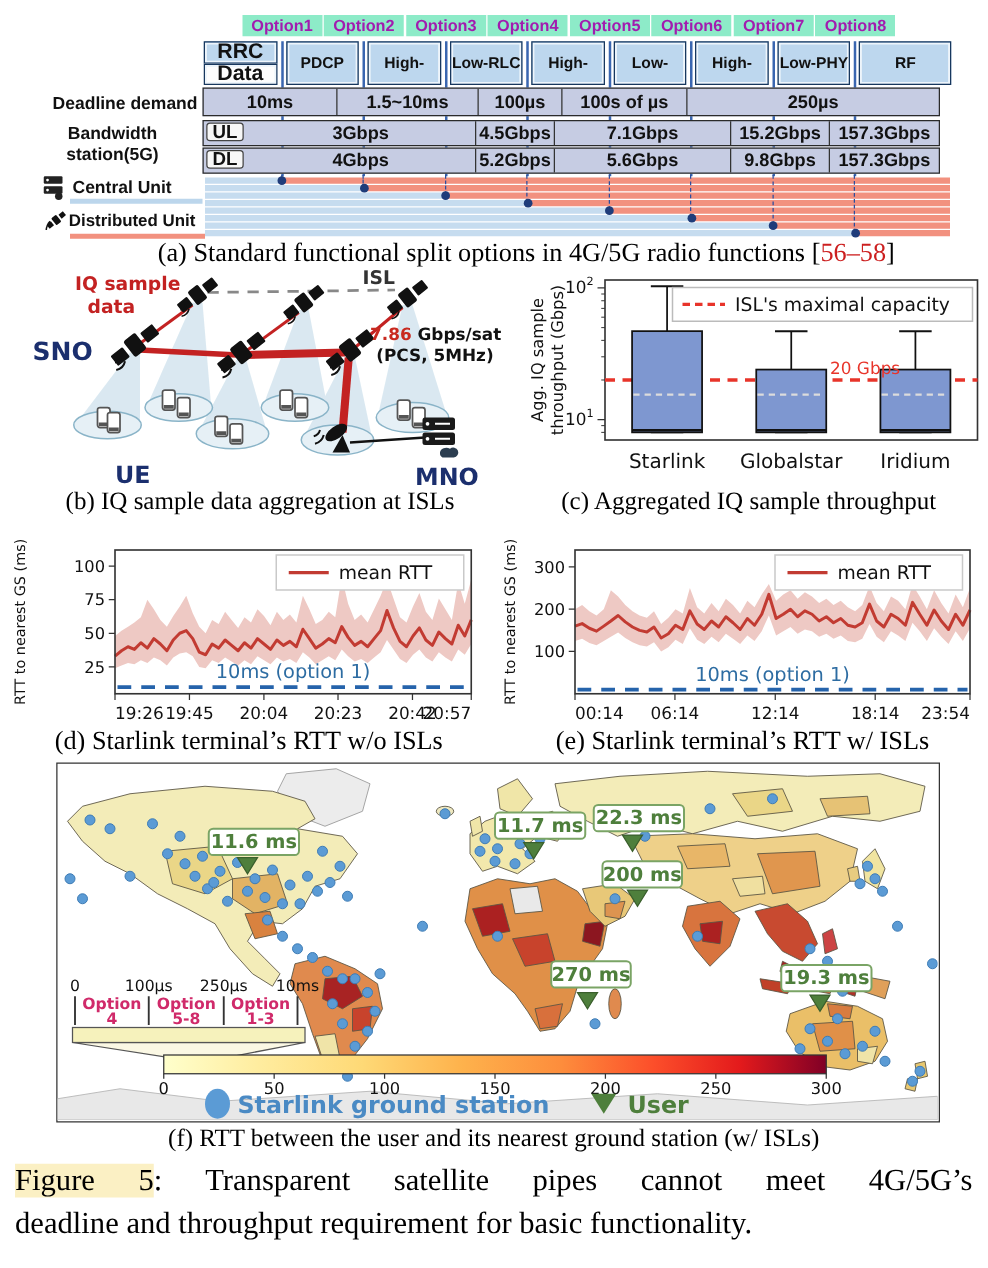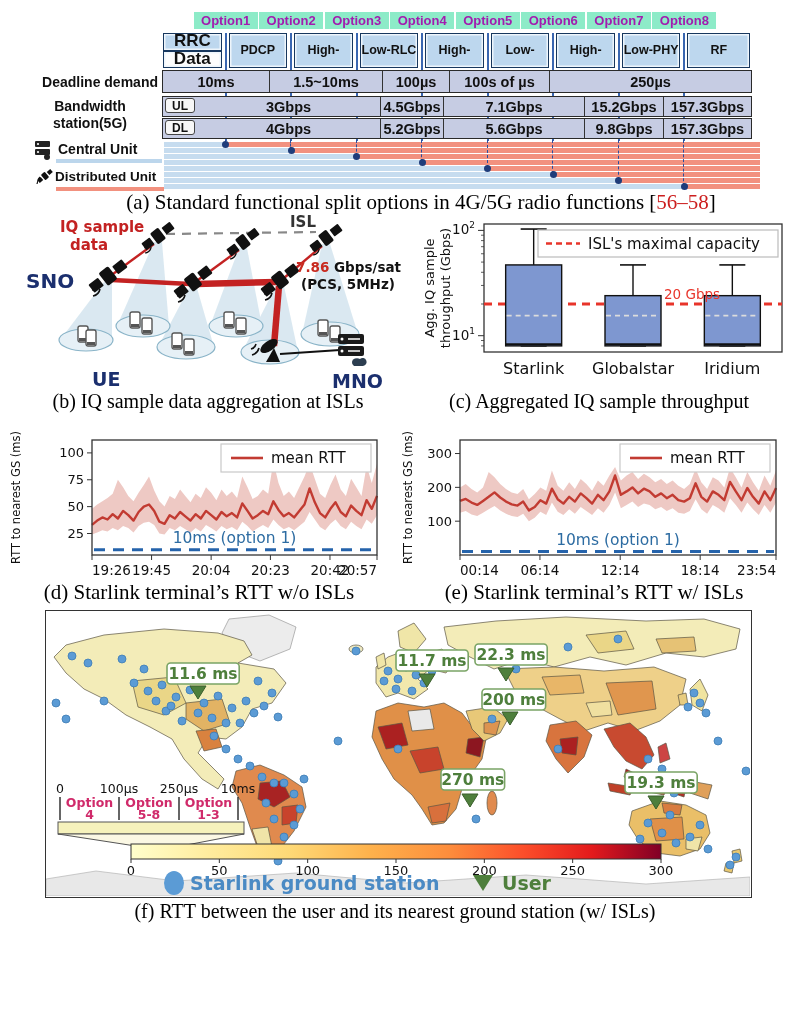--- a/index.html
+++ b/index.html
@@ -16,21 +16,21 @@
        border:1.6px solid #17375e;box-shadow:inset 0 0 0 1.5px #eef5fb;font-weight:bold;font-size:12.5px;
        z-index:2;box-sizing:border-box;}
   .blk.half{height:17.5px;line-height:14px;font-size:17px;}
   .blk.data{top:50.5px;background:#fdfdfd;}
   .rowbox{position:absolute;display:flex;background:#c6cce3;border:1.6px solid #2a2a2a;z-index:2;
           box-sizing:border-box;align-items:stretch;}
   .cell{display:flex;align-items:center;justify-content:center;font-weight:bold;font-size:14.5px;
         box-sizing:border-box;white-space:nowrap;}
   .cell.bl{border-left:1.6px solid #333;}
   .ullabel{position:absolute;left:2px;top:1px;width:30px;height:15px;background:#f7f7f7;border:1.6px solid #444;
-           border-radius:3px;font-weight:bold;font-size:12px;display:flex;align-items:center;justify-content:center;
+           border-radius:3px;font-weight:bold;font-size:15px;display:flex;align-items:center;justify-content:center;
            z-index:3;box-sizing:border-box;}
   .stripe{position:absolute;height:5px;z-index:1;}
   .dashv{position:absolute;width:0;border-left:1.8px dashed #2b4d9e;z-index:3;}
   .dot{position:absolute;width:7px;height:7px;border-radius:50%;background:#1f3c7a;z-index:4;}
   .leftlab{position:absolute;font-weight:bold;font-size:14px;z-index:2;}
   .ubar{position:absolute;height:4px;z-index:2;}
   .cap{position:absolute;text-align:center;font-size:20.5px;color:#000;}
   .cite{color:#cc1f1f;}
   
   #mapbox{position:absolute;left:45px;top:610px;width:707px;height:288px;border:1.6px solid #333;
@@ -86,21 +86,21 @@
       <div class="optlab" style="left: 652.4px;">Option8</div>
       <div class="blk half" style="left: 163px; top: 33px; width: 58.6px;">RRC</div>
       <div class="blk half data" style="left: 163px; width: 58.6px;">Data</div>
       <div class="blk" style="left: 228.6px; width: 58.5px;">PDCP</div>
       <div class="blk" style="left: 294.1px; width: 58.6px;">High-RLC</div>
       <div class="blk" style="left: 359.7px; width: 58.5px;">Low-RLC</div>
       <div class="blk" style="left: 425.2px; width: 58.6px;">High-MAC</div>
       <div class="blk" style="left: 490.8px; width: 58.5px;">Low-MAC</div>
       <div class="blk" style="left: 556.3px; width: 58.6px;">High-PHY</div>
       <div class="blk" style="left: 621.9px; width: 58.5px;">Low-PHY</div>
-      <div class="blk" style="left: 687.4px; width: 63px;">RF</div>
+      <div class="blk" style="left: 687.4px; width: 74px;">RF</div>
       <div class="rowbox" style="left: 162px; top: 70px; width: 590px; height: 23px;">
         <div class="cell" style="width: 106px;">10ms</div>
         <div class="cell bl" style="width: 113px;">1.5~10ms</div>
         <div class="cell bl" style="width: 67px;">100µs</div>
         <div class="cell bl" style="width: 100px;">100s of µs</div>
         <div class="cell bl" style="flex: 1 1 0%;">250µs</div>
       </div>
       <div class="rowbox" style="left: 162px; top: 96px; width: 590px; height: 21px; padding-left: 34px;">
         <div class="ullabel">UL</div>
         <div class="cell" style="width: 183px;">3Gbps</div>
@@ -568,13 +568,17 @@
           <ellipse cx="128" cy="272" rx="10" ry="12" fill="#5b9bd5"></ellipse>
           <text x="144" y="279" font-size="19" font-weight="bold" fill="#4a8ac4">Starlink ground station</text>
           <polygon points="427,264 447,264 437,280" fill="#4e7f3c"></polygon>
           <text x="456" y="279" font-size="19" font-weight="bold" fill="#4e7f3c">User</text>
         </g>
     </svg>
   </div>
 
   <div class="cap serif" style="left:0;top:900px;width:790px;font-size:20px;">(f)  RTT between the user and its nearest ground station (w/ ISLs)</div>
 
+  <div id="figcap" class="serif">
+    <div class="l1"><span class="hl">Figure 5</span><span>: Transparent satellite pipes cannot meet 4G/5G’s</span></div>
+    <div><span>deadline and throughput requirement for basic functionality.</span></div>
+  </div>
 </div>
 
 </body></html>

